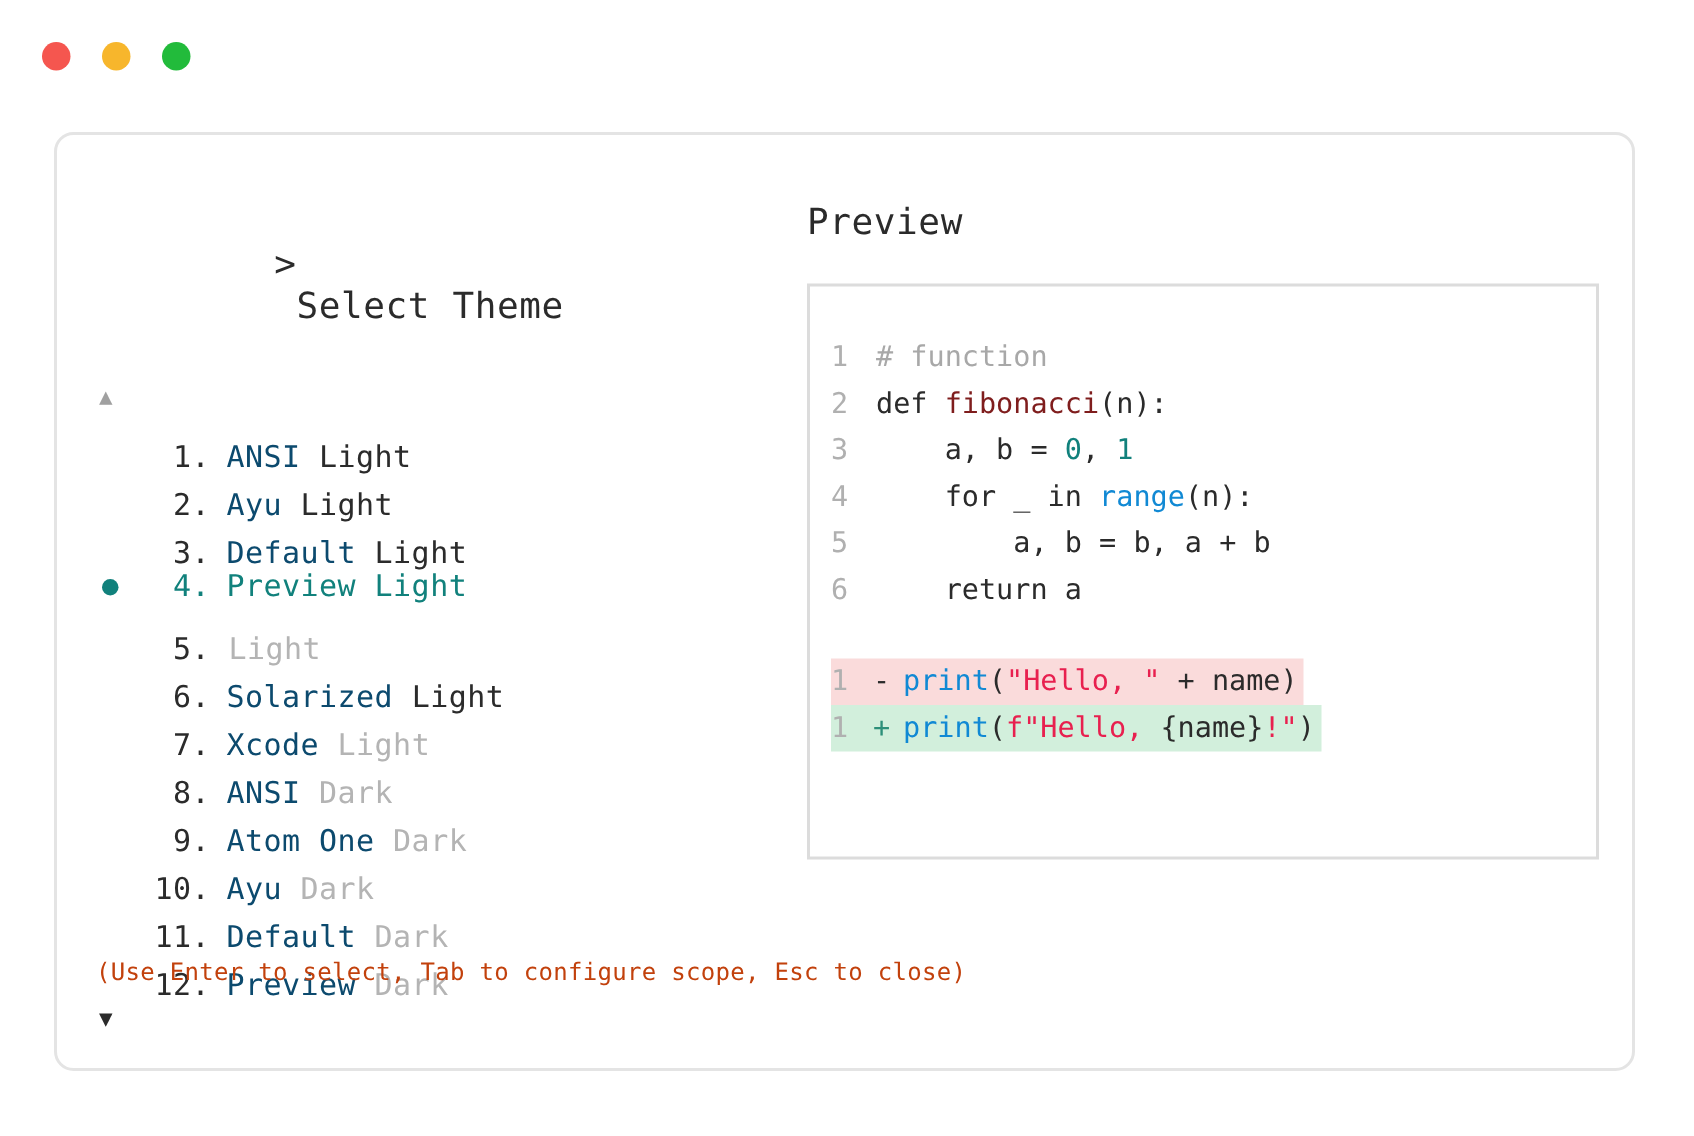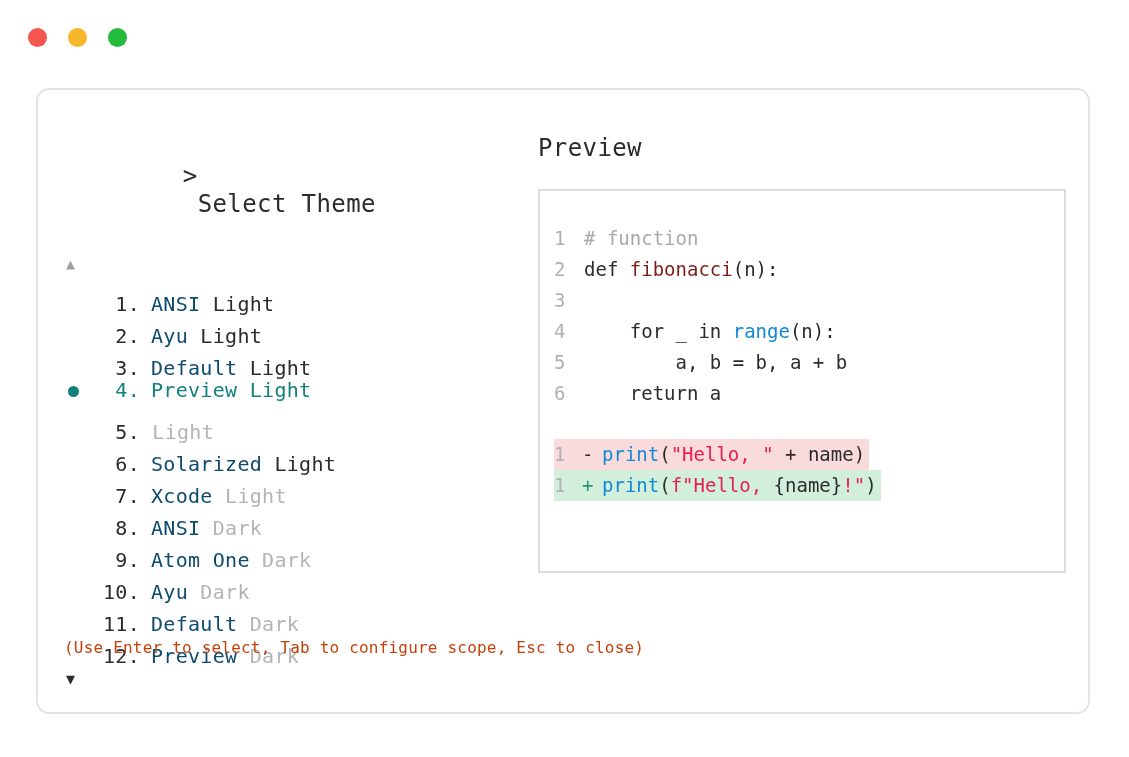--- a/index.html
+++ b/index.html
@@ -242,21 +242,21 @@
       <div class="scroll-arrow scroll-arrow-down">▼</div>
     </div>
 
     <div class="hint">(Use Enter to select, Tab to configure scope, Esc to close)</div>
 
     <div class="preview">
       <div class="preview-title">Preview</div>
       <div class="code-panel" id="code-panel">
           <div class="code-line"><span class="gutter">1</span><span class="code"><span class="tok-comment"># function</span></span></div>
           <div class="code-line"><span class="gutter">2</span><span class="code"><span class="tok-kw">def </span><span class="tok-fn">fibonacci</span><span class="tok-plain">(n):</span></span></div>
-          <div class="code-line"><span class="gutter">3</span></div>
+          <div class="code-line"><span class="gutter">3</span><span class="code"><span class="tok-plain">    a, b = </span><span class="tok-num">0</span><span class="tok-plain">, </span><span class="tok-num">1</span></span></div>
           <div class="code-line"><span class="gutter">4</span><span class="code"><span class="tok-plain">    for _ in </span><span class="tok-builtin">range</span><span class="tok-plain">(n):</span></span></div>
           <div class="code-line"><span class="gutter">5</span><span class="code"><span class="tok-plain">        a, b = b, a + b</span></span></div>
           <div class="code-line"><span class="gutter">6</span><span class="code"><span class="tok-plain">    return a</span></span></div>
           <div class="blank-line"></div>
           <div class="diff-row diff-del">
             <div class="diff-inner" style="background: rgb(250, 219, 219);"><span class="gutter">1</span><span class="sign">-</span><span><span class="tok-builtin">print</span><span class="tok-plain">(</span><span class="tok-str">"Hello, "</span><span class="tok-plain"> + name)</span></span></div>
           </div>
           <div class="diff-row diff-add">
             <div class="diff-inner" style="background: rgb(210, 239, 220);"><span class="gutter">1</span><span class="sign">+</span><span><span class="tok-builtin">print</span><span class="tok-plain">(</span><span class="tok-str">f"Hello, </span><span class="tok-plain">{name}</span><span class="tok-str">!"</span><span class="tok-plain">)</span></span></div>
           </div>

